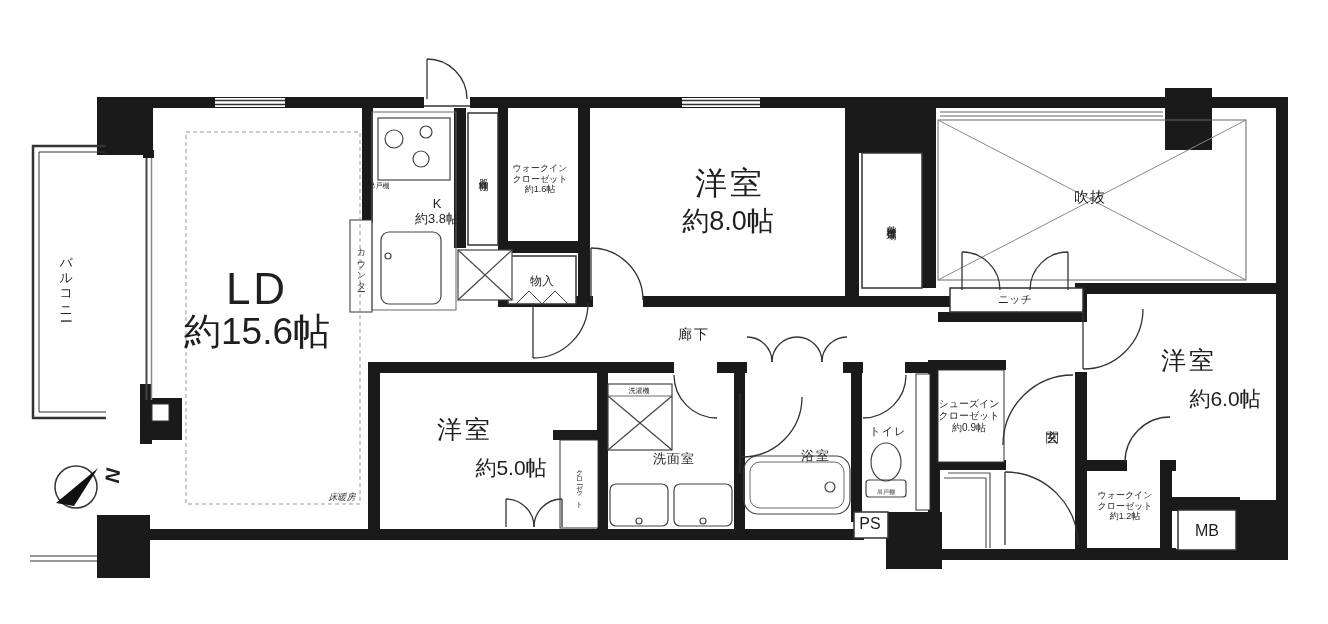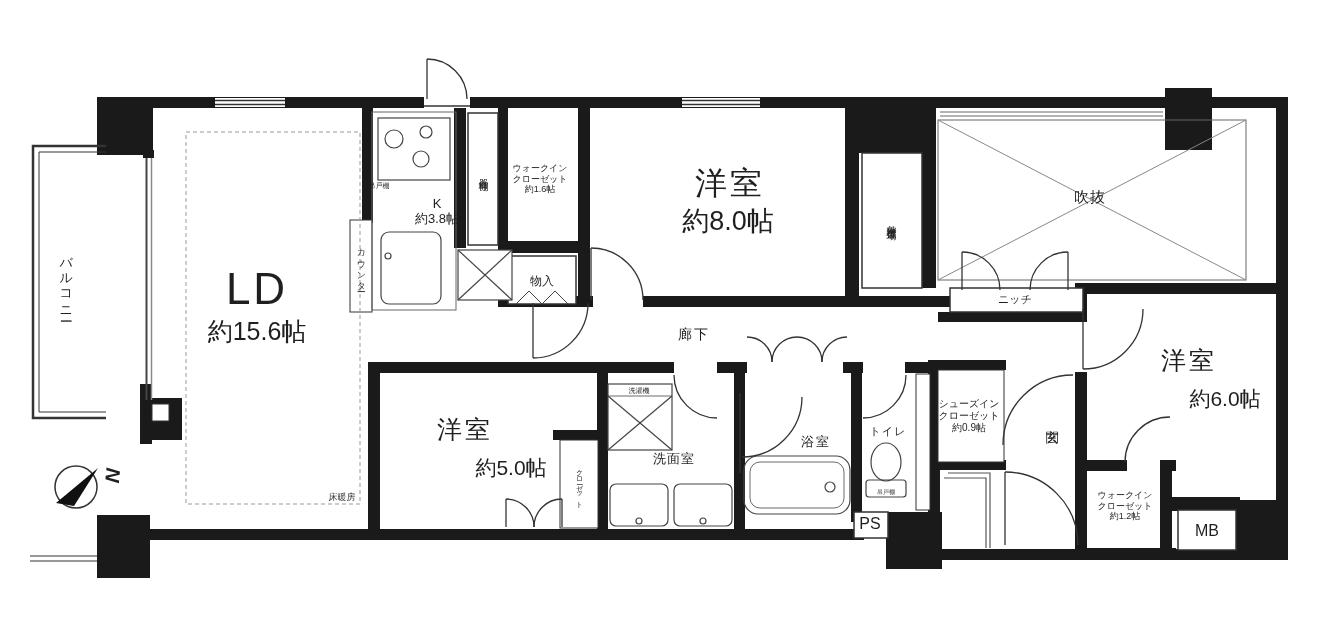--- a/index.html
+++ b/index.html
@@ -194,22 +194,22 @@
 
   <g>
     <circle cx="76" cy="487" r="21" fill="none" stroke="#333" stroke-width="1.5"></circle>
     <polygon points="56,503 98,468 74,506" fill="#111"></polygon>
   </g>
 </svg>
 
 <div class="lbl v" style="left:66px;top:282px;font-size:13px;">バルコニー</div>
 
 <div class="lbl big" style="left:257px;top:289px;font-size:44px;">LD</div>
-<div class="lbl" style="left:257px;top:332px;font-size:25px;">約15.6帖</div>
-<div class="lbl" style="left:342px;top:497px;font-size:9px;color:#333;">床暖房</div>
+<div class="lbl" style="left:257px;top:332px;font-size:37px;">約15.6帖</div>
+<div class="lbl" style="left:342px;top:497px;font-size:9px;color:#333;font-style:italic;">床暖房</div>
 
 <div class="lbl v" style="left:361px;top:265px;font-size:9px;letter-spacing:1px;">カウンター</div>
 <div class="lbl" style="left:379px;top:186px;font-size:7px;">吊戸棚</div>
 <div class="lbl" style="left:437px;top:211px;font-size:13px;">K
 約3.8帖</div>
 <div class="lbl v" style="left:483px;top:172px;font-size:10px;letter-spacing:1px;">食器棚</div>
 
 <div class="lbl" style="left:540px;top:179px;font-size:9px;">ウォークイン
 クローゼット
 約1.6帖</div>
@@ -223,21 +223,21 @@
 <div class="lbl" style="left:1015px;top:299px;font-size:11px;">ニッチ</div>
 
 <div class="lbl" style="left:694px;top:334px;font-size:14px;letter-spacing:2px;">廊下</div>
 
 <div class="lbl big" style="left:465px;top:430px;font-size:25px;">洋室</div>
 <div class="lbl" style="left:467px;top:468px;font-size:21px;margin-left:44px;">約5.0帖</div>
 <div class="lbl v" style="left:579px;top:484px;font-size:7px;letter-spacing:0;">クローゼット</div>
 
 <div class="lbl" style="left:674px;top:459px;font-size:13px;letter-spacing:1px;">洗面室</div>
 <div class="lbl" style="left:639px;top:391px;font-size:7px;">洗濯機</div>
-<div class="lbl" style="left:797px;top:442px;font-size:13px;letter-spacing:2px;padding-left:38px;">浴室</div>
+<div class="lbl" style="left:797px;top:456px;font-size:13px;letter-spacing:2px;padding-left:38px;">浴室</div>
 <div class="lbl" style="left:888px;top:431px;font-size:11px;letter-spacing:1px;">トイレ</div>
 <div class="lbl" style="left:886px;top:493px;font-size:6px;">吊戸棚</div>
 <div class="lbl" style="left:870px;top:524px;font-size:16px;font-weight:500;">PS</div>
 
 <div class="lbl" style="left:969px;top:416px;font-size:10px;">シューズイン
 クローゼット
 約0.9帖</div>
 <div class="lbl v" style="left:1052px;top:421px;font-size:13px;">玄関</div>
 
 <div class="lbl big" style="left:1189px;top:361px;font-size:25px;">洋室</div>

